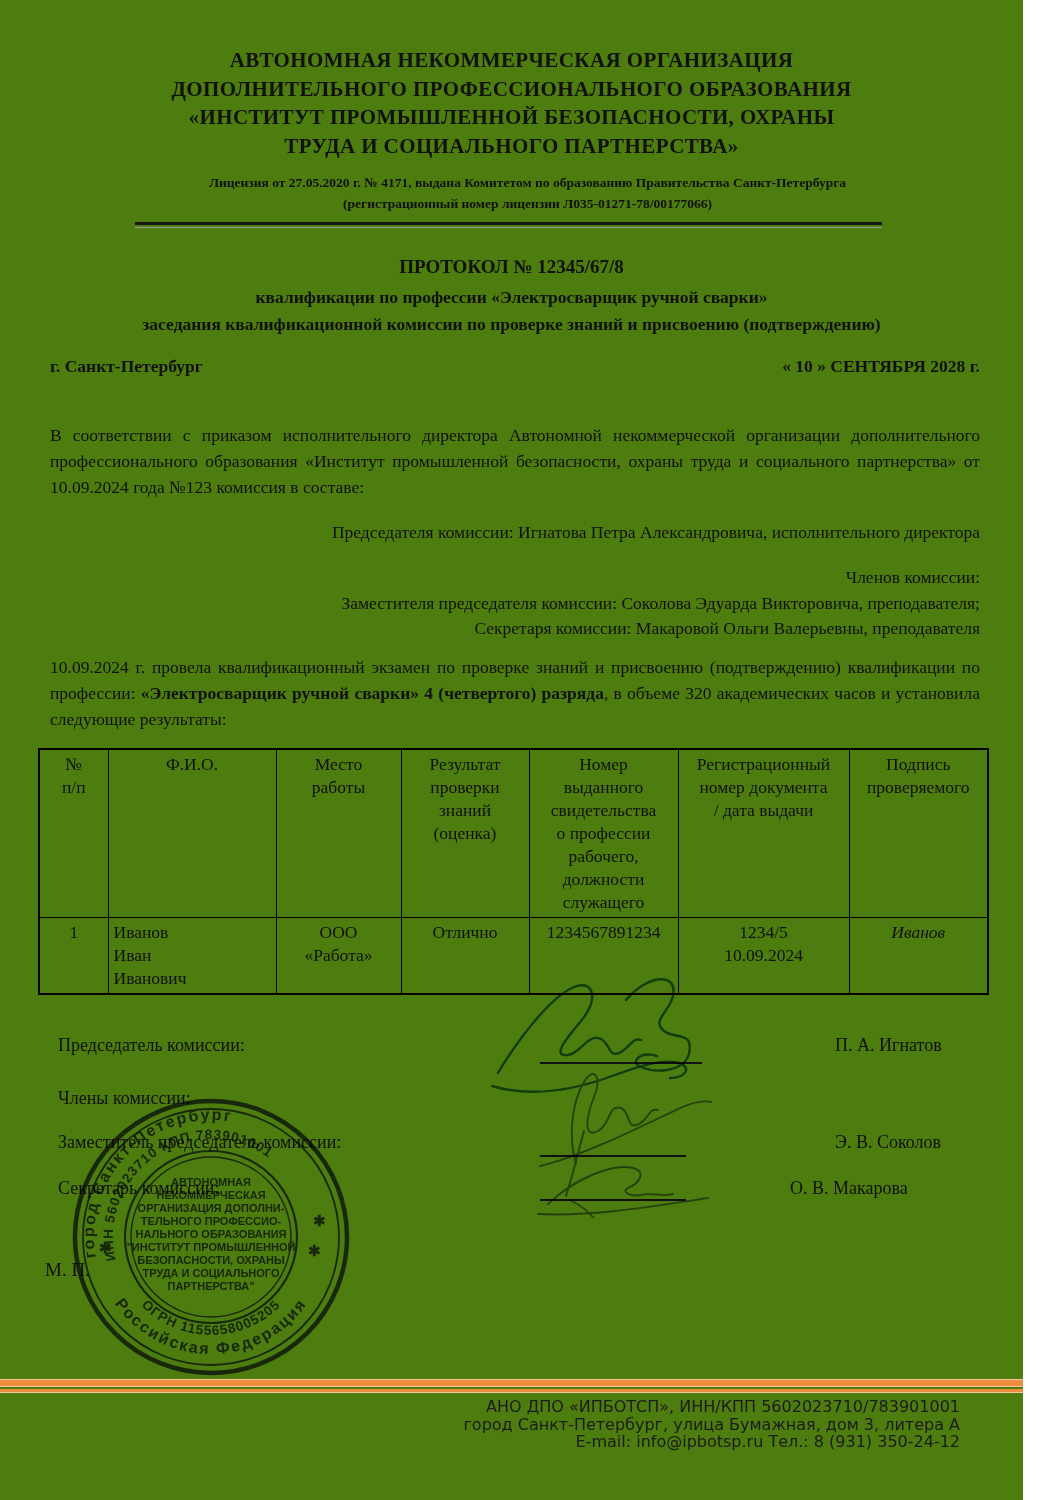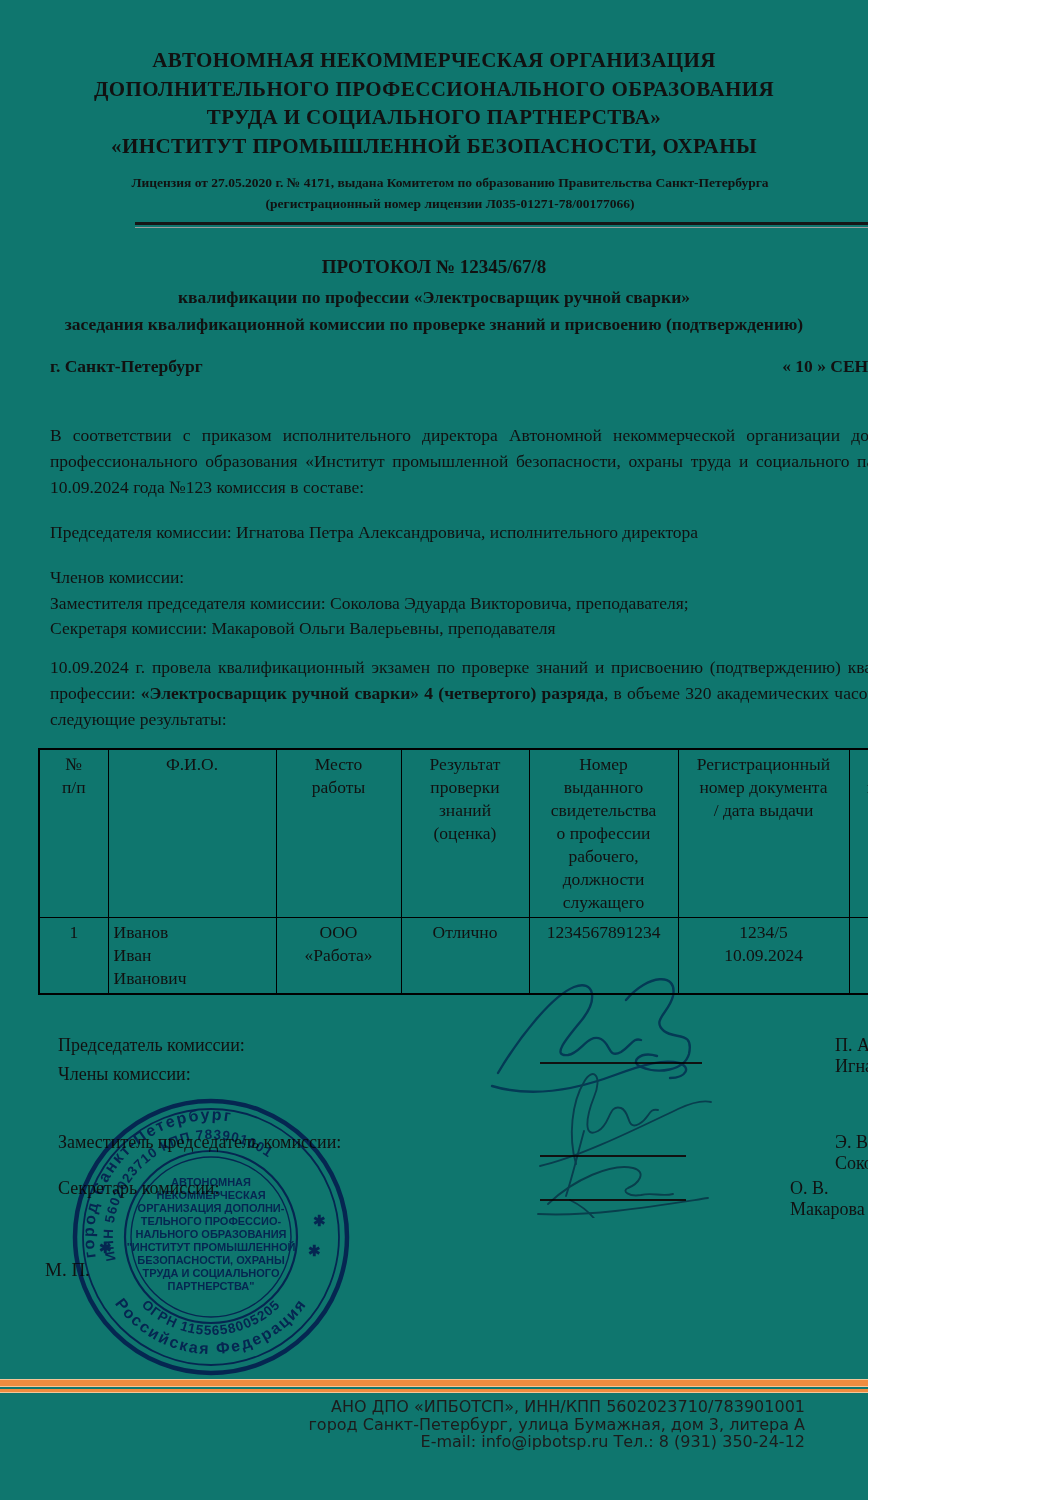--- a/index.html
+++ b/index.html
@@ -1,33 +1,33 @@
 <!DOCTYPE html>
 <html><head>
 <meta charset="utf-8">
 <style>
   html,body{margin:0;padding:0;background:#fff;}
-  .page{position:relative;width:868px;height:1500px;background:#0f766e;overflow:hidden;
+  .page{position:relative;width:1023px;height:1500px;background:#4d7c0f;overflow:hidden;
         font-family:"Liberation Serif","DejaVu Serif",serif;color:#111;}
   .abs{position:absolute;}
   .center{text-align:center;width:100%;}
   .pre{white-space:pre-line;}
 
   .org-name{top:46px;left:0;font-weight:bold;font-size:21px;line-height:28.5px;letter-spacing:.4px;}
   .license{top:172px;left:0;font-weight:bold;font-size:13.5px;line-height:21px;margin-left:16px;}
   .rule-top{top:222px;left:135px;width:747px;height:2.5px;background:#161616;}
   .rule-top2{top:226.5px;left:135px;width:747px;height:1px;background:#9a9a9a;}
 
   .protocol-title{top:256px;left:0;font-weight:bold;font-size:19px;}
   .protocol-sub{top:284px;left:0;font-weight:bold;font-size:17.5px;line-height:27px;}
 
   .city-date{top:356px;left:50px;width:930px;display:flex;justify-content:space-between;
              font-weight:bold;font-size:17.5px;}
 
-  .body-text{left:50px;width:930px;font-size:17.5px;line-height:26px;}
+  .body-text{left:50px;width:930px;font-size:17.5px;line-height:26px;text-align:right;}
   .just{text-align:justify;}
   .p1{top:422px;}
   .chairman-line{top:519px;}
   .members-head{top:564px;}
   .deputy-line{top:590px;}
   .secretary-line{top:615px;}
   .p2{top:654px;}
   .b{font-weight:bold;}
 
   table.results{position:absolute;top:748px;left:38px;width:949px;border-collapse:collapse;
@@ -60,22 +60,22 @@
           font-size:16px;line-height:17.5px;color:#1c1c1c;}
 </style>
 </head>
 <body>
 
 <div class="page">
 
   <div class="abs center org-name">
     <div>АВТОНОМНАЯ НЕКОММЕРЧЕСКАЯ ОРГАНИЗАЦИЯ</div>
     <div>ДОПОЛНИТЕЛЬНОГО ПРОФЕССИОНАЛЬНОГО ОБРАЗОВАНИЯ</div>
+    <div>«ИНСТИТУТ ПРОМЫШЛЕННОЙ БЕЗОПАСНОСТИ, ОХРАНЫ</div>
     <div>ТРУДА И СОЦИАЛЬНОГО ПАРТНЕРСТВА»</div>
-    <div>«ИНСТИТУТ ПРОМЫШЛЕННОЙ БЕЗОПАСНОСТИ, ОХРАНЫ</div>
   </div>
 
   <div class="abs center license">
     <div>Лицензия от 27.05.2020 г. № 4171, выдана Комитетом по образованию Правительства Санкт-Петербурга</div>
     <div>(регистрационный номер лицензии Л035-01271-78/00177066)</div>
   </div>
 
   <div class="abs rule-top"></div>
   <div class="abs rule-top2"></div>
 
@@ -146,21 +146,21 @@
 10.09.2024</td>
       <td class="it">Иванов</td>
     </tr>
   </tbody>
     </table>
 
   <div class="sig-label" style="left:58px;top:1035px">Председатель комиссии:</div>
   <div class="sig-line" style="left:540px;top:1062px;width:162px"></div>
   <div class="sig-name" style="left:835px;top:1035px">П. А. Игнатов</div>
 
-  <div class="sig-label" style="left:58px;top:1064px">Члены комиссии:</div>
+  <div class="sig-label" style="left:58px;top:1088px">Члены комиссии:</div>
 
   <div class="sig-label" style="left:58px;top:1132px">Заместитель председатель комиссии:</div>
   <div class="sig-line" style="left:540px;top:1155px;width:146px"></div>
   <div class="sig-name" style="left:835px;top:1132px">Э. В. Соколов</div>
 
   <div class="sig-label" style="left:58px;top:1178px">Секретарь комиссии:</div>
   <div class="sig-line" style="left:540px;top:1199px;width:146px"></div>
   <div class="sig-name" style="left:790px;top:1178px">О. В. Макарова</div>
 
   <div class="mp" style="left:45px;top:1220px">М. П.</div>

